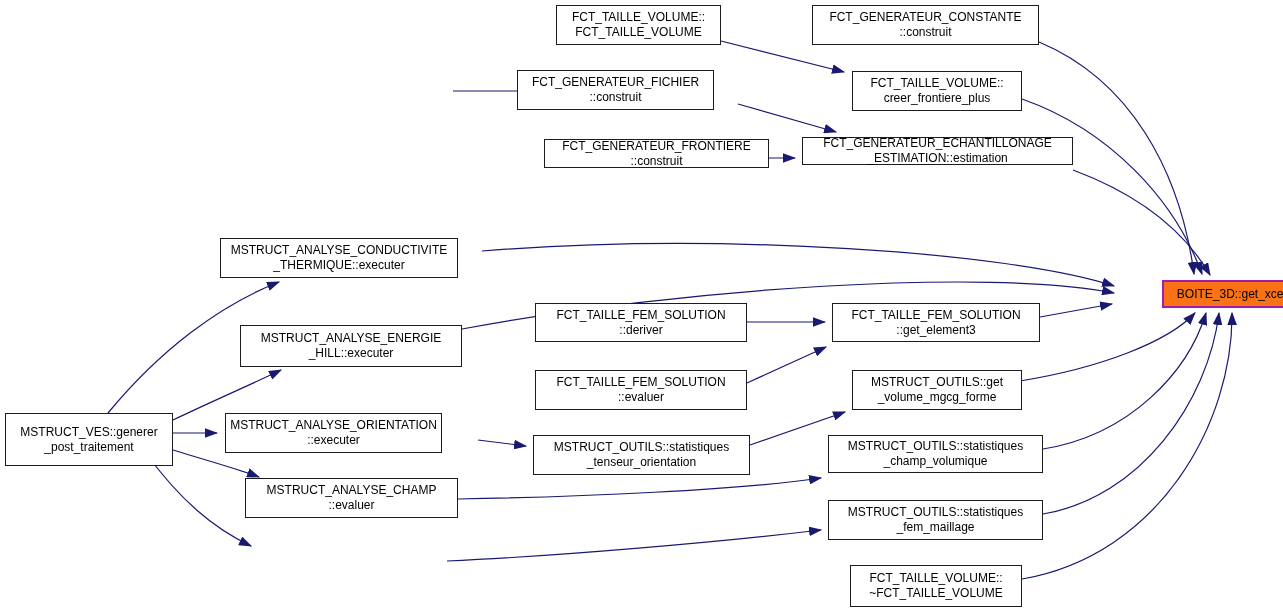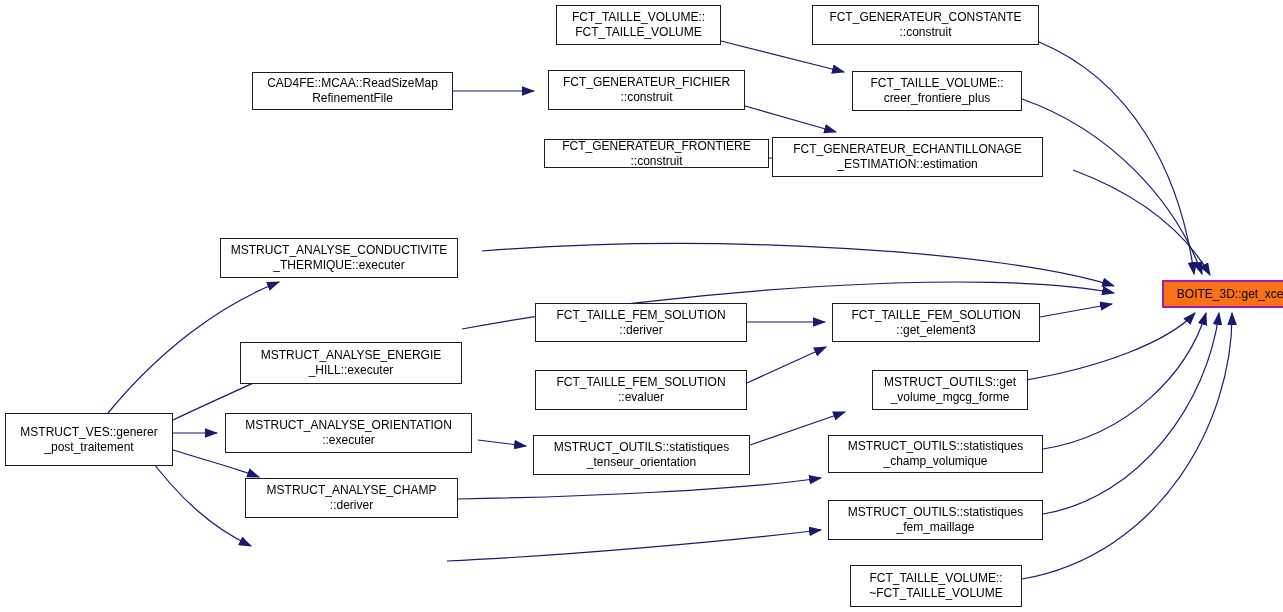--- a/index.html
+++ b/index.html
@@ -30,32 +30,32 @@
   .node.highlight{
     background:#f97316;
     border:2px solid #a21caf;
     cursor:default;
     margin-left:42px;
   }
   
   .n-ctor{left:556px;top:5px;width:165px;height:40px}
   .n-constante{left:812px;top:5px;width:227px;height:40px}
   .n-cad4fe{left:252px;top:72px;width:201px;height:38px}
-  .n-fichier{left:548px;top:70px;width:197px;height:40px}
+  .n-fichier{left:517px;top:70px;width:197px;height:40px}
   .n-creer{left:852px;top:71px;width:170px;height:40px}
   .n-frontiere{left:544px;top:139px;width:225px;height:29px}
-  .n-estimation{left:772px;top:137px;width:271px;height:40px}
+  .n-estimation{left:802px;top:137px;width:271px;height:28px}
   .n-conductivite{left:220px;top:238px;width:238px;height:40px}
-  .n-energie{left:240px;top:342px;width:222px;height:42px}
+  .n-energie{left:240px;top:325px;width:222px;height:42px}
   .n-deriver{left:535px;top:303px;width:212px;height:39px}
   .n-evaluer{left:535px;top:370px;width:212px;height:40px}
   .n-get-element3{left:832px;top:303px;width:208px;height:39px}
-  .n-get-volume{left:872px;top:370px;width:156px;height:40px}
+  .n-get-volume{left:852px;top:370px;width:170px;height:40px}
   .n-ves{left:5px;top:413px;width:168px;height:53px}
-  .n-orientation{left:225px;top:413px;width:247px;height:40px}
+  .n-orientation{left:225px;top:413px;width:217px;height:40px}
   .n-tenseur{left:533px;top:435px;width:217px;height:40px}
   .n-champ-vol{left:828px;top:435px;width:215px;height:38px}
   .n-champ{left:245px;top:478px;width:213px;height:40px}
   .n-fem-mail{left:828px;top:500px;width:215px;height:40px}
   .n-analyse-fem{left:257px;top:545px;width:190px;height:38px}
   .n-dtor{left:850px;top:565px;width:172px;height:42px}
   .n-target{left:1120px;top:280px;width:157px;height:28px}
 </style>
 </head>
 <body>
@@ -92,22 +92,20 @@
     <path class="edge" d="M1020,381 C1100,368 1168,342 1195,313" marker-end="url(#arrow)"></path>
     <path class="edge" d="M1043,449 C1130,435 1188,372 1206,313" marker-end="url(#arrow)"></path>
     <path class="edge" d="M1043,514 C1140,498 1208,402 1219,313" marker-end="url(#arrow)"></path>
     <path class="edge" d="M1022,579 C1160,555 1233,422 1232,313" marker-end="url(#arrow)"></path>
   </svg>
 
   <div class="node n-ctor">FCT_TAILLE_VOLUME::
 FCT_TAILLE_VOLUME</div>
   <div class="node n-constante">FCT_GENERATEUR_CONSTANTE
 ::construit</div>
-  <div class="node n-cad4fe">CAD4FE::MCAA::ReadSizeMap
-RefinementFile</div>
   <div class="node n-fichier">FCT_GENERATEUR_FICHIER
 ::construit</div>
   <div class="node n-creer">FCT_TAILLE_VOLUME::
 creer_frontiere_plus</div>
   <div class="node n-frontiere">FCT_GENERATEUR_FRONTIERE
 ::construit</div>
   <div class="node n-estimation">FCT_GENERATEUR_ECHANTILLONAGE
 _ESTIMATION::estimation</div>
   <div class="node n-conductivite">MSTRUCT_ANALYSE_CONDUCTIVITE
 _THERMIQUE::executer</div>
@@ -123,20 +121,20 @@
 _volume_mgcg_forme</div>
   <div class="node n-ves">MSTRUCT_VES::generer
 _post_traitement</div>
   <div class="node n-orientation">MSTRUCT_ANALYSE_ORIENTATION
 ::executer</div>
   <div class="node n-tenseur">MSTRUCT_OUTILS::statistiques
 _tenseur_orientation</div>
   <div class="node n-champ-vol">MSTRUCT_OUTILS::statistiques
 _champ_volumique</div>
   <div class="node n-champ">MSTRUCT_ANALYSE_CHAMP
-::deriver</div>
+::evaluer</div>
   <div class="node n-fem-mail">MSTRUCT_OUTILS::statistiques
 _fem_maillage</div>
   <div class="node n-dtor">FCT_TAILLE_VOLUME::
 ~FCT_TAILLE_VOLUME</div>
   <div class="node n-target highlight">BOITE_3D::get_xcentre</div>
 
 </div>
 
 </body></html>

